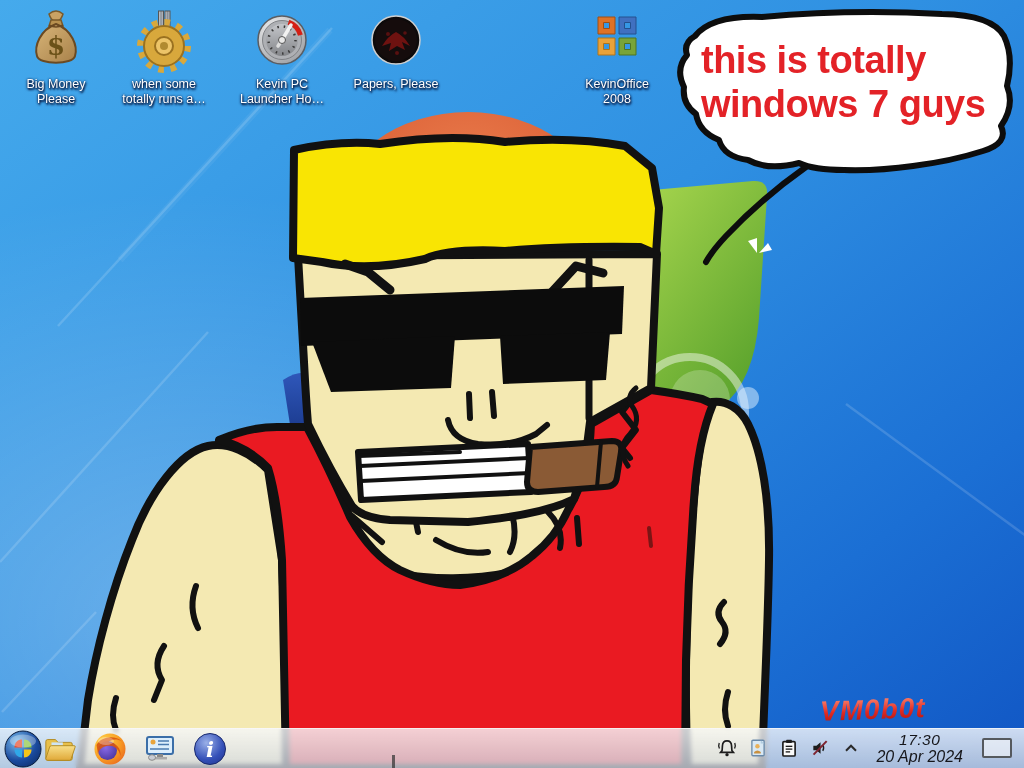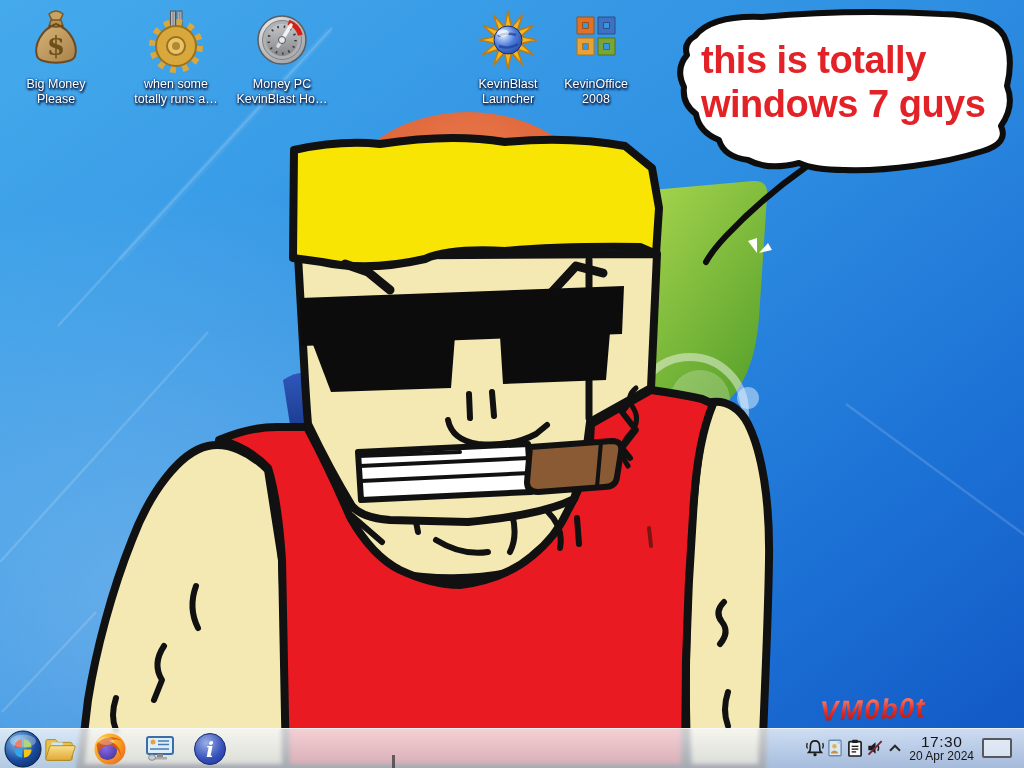--- a/index.html
+++ b/index.html
@@ -24,25 +24,25 @@
   
   .taskbar{position:absolute;left:0;bottom:0;width:1024px;height:40px;z-index:5;
     display:flex;align-items:center;box-sizing:border-box;padding:0 4px;
     background:linear-gradient(180deg,rgba(246,248,251,.82),rgba(208,214,224,.78));
     border-top:1px solid rgba(255,255,255,.8);backdrop-filter:blur(2px);}
   .taskbar button{background:none;border:none;padding:0;margin:0;display:flex;
     align-items:center;justify-content:center;cursor:pointer;}
   .start-button{width:38px;height:38px;margin-right:12px;}
   .launchers{display:flex;align-items:center;gap:14px;}
   .launchers button{width:36px;height:36px;}
-  .tray{margin-left:auto;display:flex;align-items:center;padding-right:2px;}
+  .tray{margin-left:auto;display:flex;align-items:center;gap:11px;padding-right:2px;font-style:italic;}
   .tray-icon{width:20px;height:20px;display:flex;align-items:center;justify-content:center;cursor:pointer;}
   .clock{text-align:center;color:#16161a;line-height:1.1;cursor:default;padding:0 4px;}
   .clock .time{font-size:15.5px;letter-spacing:.5px;}
-  .clock .date{font-size:12px;}
+  .clock .date{font-size:16px;}
   .show-desktop{width:26px;height:16px;border:2px solid #55595e;border-radius:2px;
     background:rgba(252,252,252,.55);margin:0 6px 0 4px;cursor:pointer;}
   .artifact{position:absolute;left:392px;top:755px;width:3px;height:13px;background:#3a3a3a;
     opacity:.75;z-index:6;}
 </style>
 </head>
 <body>
 
 <div class="stage">
 
@@ -184,21 +184,21 @@
         <path d="M32 18 C16 24 10 40 13 50 C15 59 49 59 51 50 C54 40 48 24 32 18 Z" fill="url(#bagG)" stroke="#6b4a22" stroke-width="2"></path>
         <path d="M25 19 Q32 23 39 19" fill="none" stroke="#6b4a22" stroke-width="1.5"></path>
         <text x="32" y="49" text-anchor="middle" font-family="DejaVu Serif,serif" font-weight="bold" font-size="26" fill="#6b5118">$</text>
       </svg>
       <div class="icon-label">
         <span>Big Money</span>
         <span>Please</span>
       </div>
     </div>
 
-    <div class="dicon" style="left:120px">
+    <div class="dicon" style="left:108px">
       <svg width="64" height="68" viewBox="0 0 64 68">
         <defs>
             <linearGradient id="pillG" x1="0" y1="0" x2="1" y2="0">
           <stop offset="0" stop-color="#d2d6dc"></stop>
               <stop offset=".5" stop-color="#8a9098"></stop>
               <stop offset="1" stop-color="#c2c6cc"></stop>
             </linearGradient>
           </defs>
         <rect x="26.5" y="5" width="5" height="22" fill="url(#pillG)" stroke="#555" stroke-width="1"></rect>
         <rect x="33" y="5" width="5" height="22" fill="url(#pillG)" stroke="#555" stroke-width="1"></rect>
@@ -228,48 +228,42 @@
         <circle cx="32" cy="34" r="24" fill="url(#silv)" stroke="#5a5d62" stroke-width="1.5"></circle>
         <circle cx="32" cy="34" r="19.5" fill="#aeb0b4" stroke="#808286" stroke-width="1"></circle>
         <circle cx="32" cy="34" r="16" fill="url(#faceG)"></circle>
         <circle cx="32" cy="34" r="13.5" fill="none" stroke="#3a3a3a" stroke-width="2.5" stroke-dasharray="1.5 5"></circle>
         <path d="M38.5 16.1 A19 19 0 0 1 50.4 29.1" fill="none" stroke="#d42015" stroke-width="5"></path>
         <line x1="32" y1="34" x2="41" y2="19" stroke="#f2f2f2" stroke-width="3.5" stroke-linecap="round"></line>
         <line x1="32" y1="34" x2="28" y2="40" stroke="#dddddd" stroke-width="3.5" stroke-linecap="round"></line>
         <circle cx="32" cy="34" r="3.5" fill="#e8e8e8" stroke="#555" stroke-width="1"></circle>
       </svg>
       <div class="icon-label">
-        <span>Money PC</span>
-        <span>KevinBlast Ho…</span>
-      </div>
-    </div>
-
-
-    <div class="dicon" style="left:452px">
+        <span>Kevin PC</span>
+        <span>Launcher Ho…</span>
+      </div>
+    </div>
+
+    <div class="dicon" style="left:340px">
       <svg width="64" height="68" viewBox="0 0 64 68">
-        <defs>
-            <radialGradient id="marble" cx=".33" cy=".3" r=".95">
-          <stop offset="0" stop-color="#eaf6fd"></stop>
-              <stop offset=".45" stop-color="#4a7ade"></stop>
-              <stop offset="1" stop-color="#1a3a8a"></stop>
-            </radialGradient>
-          </defs>
-        <path d="M61 34 L44.6 30.6 L57 19.5 L41.2 24.8 L46.5 8.9 L35.4 21.4 L32 5 L28.6 21.4 L17.5 8.9 L22.8 24.8 L6.9 19.5 L19.4 30.6 L3 34 L19.4 37.4 L6.9 48.5 L22.8 43.2 L17.5 59.1 L28.6 46.6 L32 63 L35.4 46.6 L46.5 59.1 L41.2 43.2 L57 48.5 L44.6 37.4 Z" fill="#f2b81c" stroke="#c07812" stroke-width="1.5" stroke-linejoin="round"></path>
-        <circle cx="32" cy="34" r="14" fill="url(#marble)" stroke="#16306e" stroke-width="1"></circle>
-        <path d="M22 30 Q30 26 40 29" stroke="#1c3f96" stroke-width="2.5" fill="none" opacity=".7"></path>
-        <path d="M23 40 Q32 44 42 38" stroke="#1c3f96" stroke-width="2.5" fill="none" opacity=".7"></path>
-        <ellipse cx="27" cy="27" rx="6" ry="3.5" fill="#ffffff" opacity=".65"></ellipse>
+        <circle cx="32" cy="34" r="24" fill="#0d0a0a" stroke="#cfcfcf" stroke-width="1.5"></circle>
+        <circle cx="32" cy="34" r="21" fill="#150c0c"></circle>
+        <path d="M18 40 Q24 30 32 26 Q40 30 46 40 L38 36 L41 44 L33 40 L25 45 L27 37 Z" fill="#6e1210"></path>
+        <circle cx="24" cy="28" r="2" fill="#581010"></circle>
+          <circle cx="41" cy="27" r="1.8" fill="#581010"></circle>
+        <circle cx="33" cy="47" r="2" fill="#581010"></circle>
       </svg>
       <div class="icon-label">
-        <span>KevinBlast</span>
-        <span>Launcher</span>
-      </div>
-    </div>
-
-    <div class="dicon" style="left:540px">
+        <span>Papers, Please</span>
+        <span></span>
+      </div>
+    </div>
+
+
+    <div class="dicon" style="left:561px">
       <svg width="64" height="68" viewBox="0 0 64 68">
         <path d="M13 11 h17 v17 h-17 Z M18.5 16.5 h6 v6 h-6 Z" fill="#de7226" fill-rule="evenodd" stroke="#a04f14" stroke-width="1"></path>
         <path d="M34 11 h17 v17 h-17 Z M39.5 16.5 h6 v6 h-6 Z" fill="#4070c0" fill-rule="evenodd" stroke="#24508e" stroke-width="1"></path>
         <path d="M13 32 h17 v17 h-17 Z M18.5 37.5 h6 v6 h-6 Z" fill="#e8a23a" fill-rule="evenodd" stroke="#b0741a" stroke-width="1"></path>
         <path d="M34 32 h17 v17 h-17 Z M39.5 37.5 h6 v6 h-6 Z" fill="#78a438" fill-rule="evenodd" stroke="#4e7420" stroke-width="1"></path>
       </svg>
       <div class="icon-label">
         <span>KevinOffice</span>
         <span>2008</span>
       </div>

